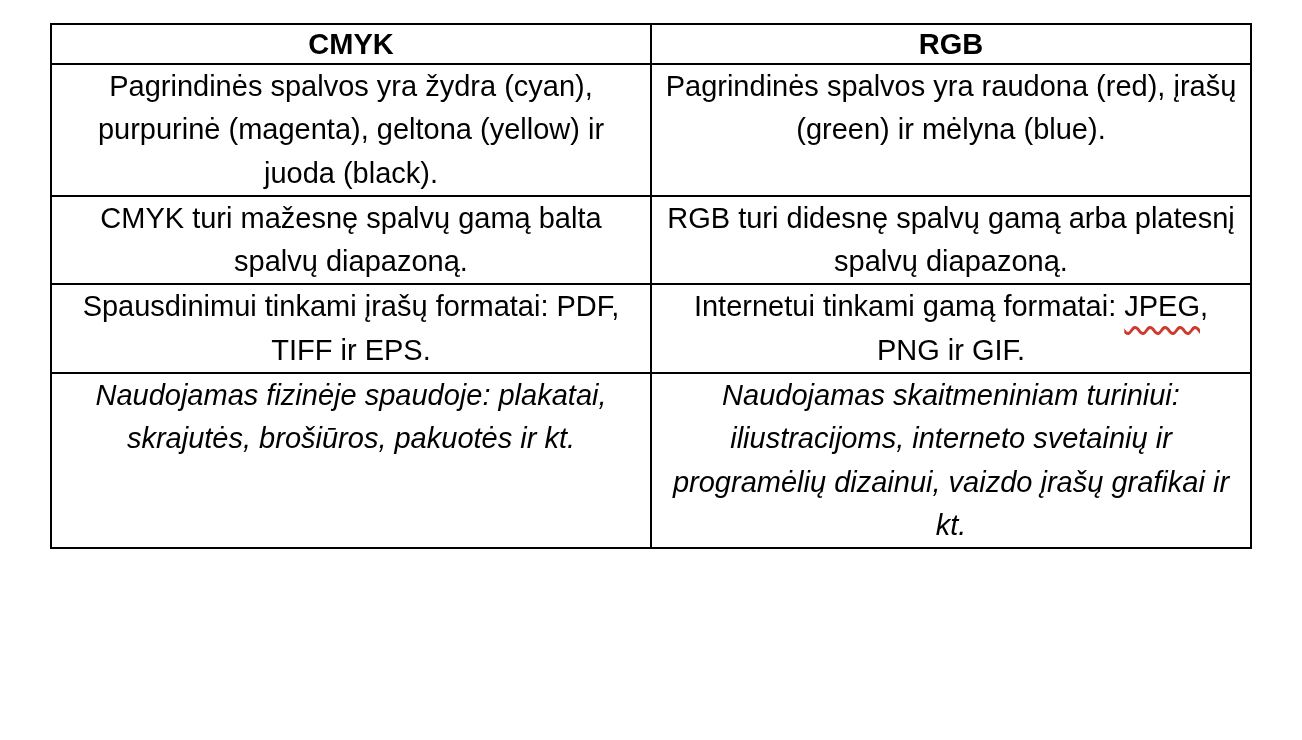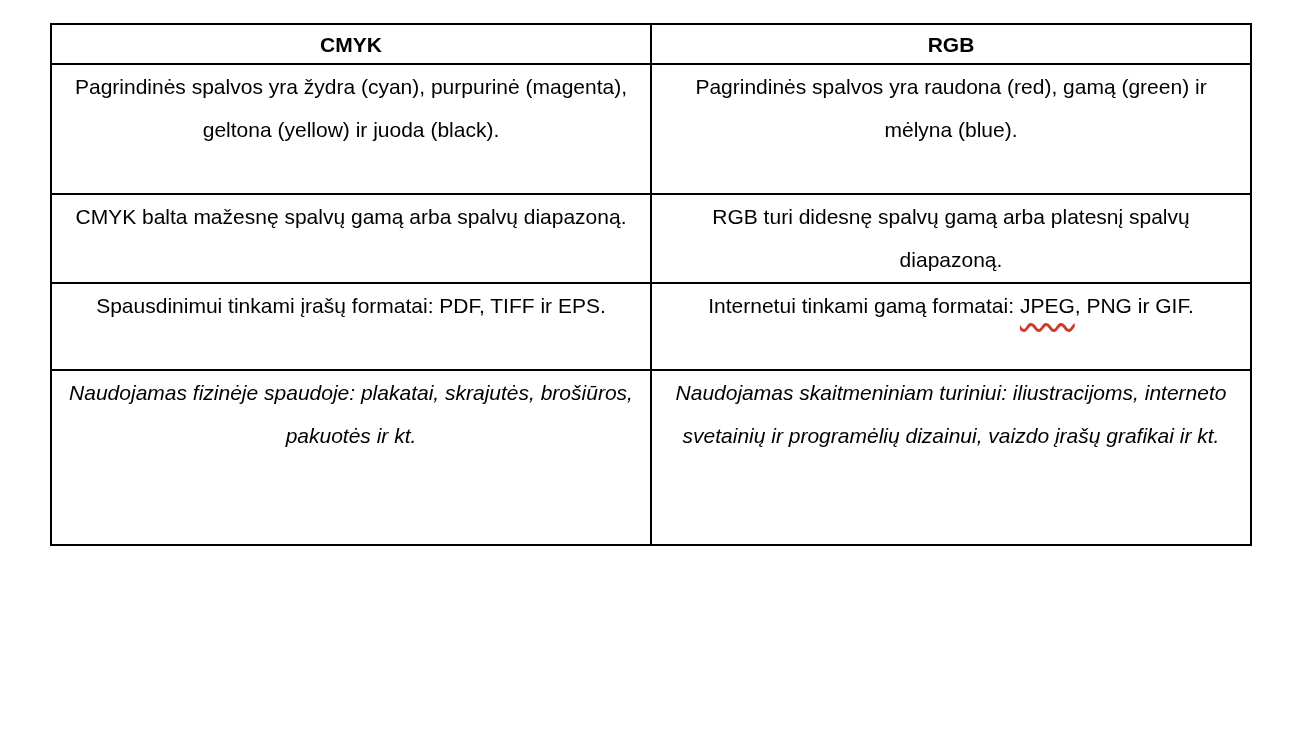--- a/index.html
+++ b/index.html
@@ -16,21 +16,21 @@
     width: 1202px;
     border-collapse: collapse;
     table-layout: fixed;
   }
   .doc-table th, .doc-table td {
     border: 2px solid var(--c-border, #000000);
     width: 50%;
     text-align: center;
     vertical-align: top;
     padding: 0 8px;
-    font-size: 21px;
+    font-size: 29px;
     line-height: 43.3px;
     letter-spacing: 0;
   }
   .doc-table th {
     font-weight: bold;
     line-height: 37px;
     height: 40px;
     vertical-align: middle;
   }
   tr.r1 { height: 130px; margin-top: 41px; }
@@ -59,24 +59,24 @@
 <table class="doc-table">
   <thead>
     <tr>
       <th>CMYK</th>
       <th>RGB</th>
     </tr>
   </thead>
   <tbody>
     <tr class="r1">
       <td>Pagrindinės spalvos yra žydra (cyan), purpurinė (magenta), geltona (yellow) ir juoda (black).</td>
-      <td>Pagrindinės spalvos yra raudona (red), gamą (green) ir mėlyna (blue).</td>
+      <td>Pagrindinės spalvos yra raudona (red), įrašų (green) ir mėlyna (blue).</td>
     </tr>
     <tr class="r4">
-      <td>CMYK balta mažesnę spalvų gamą arba spalvų diapazoną.</td>
+      <td>CMYK turi mažesnę spalvų gamą balta spalvų diapazoną.</td>
       <td>RGB turi didesnę spalvų gamą arba platesnį spalvų diapazoną.</td>
     </tr>
     <tr class="r5">
       <td>Spausdinimui tinkami įrašų formatai: PDF, TIFF ir EPS.</td>
       <td><span>Internetui tinkami gamą formatai: </span><span class="spell-wavy"><span class="word-underline">JPEG</span></span><span>, PNG ir GIF.</span></td>
     </tr>
     <tr class="r6">
       <td>Naudojamas fizinėje spaudoje: plakatai, skrajutės, brošiūros, pakuotės ir kt.</td>
       <td>Naudojamas skaitmeniniam turiniui: iliustracijoms, interneto svetainių ir programėlių dizainui, vaizdo įrašų grafikai ir kt.</td>
     </tr>

